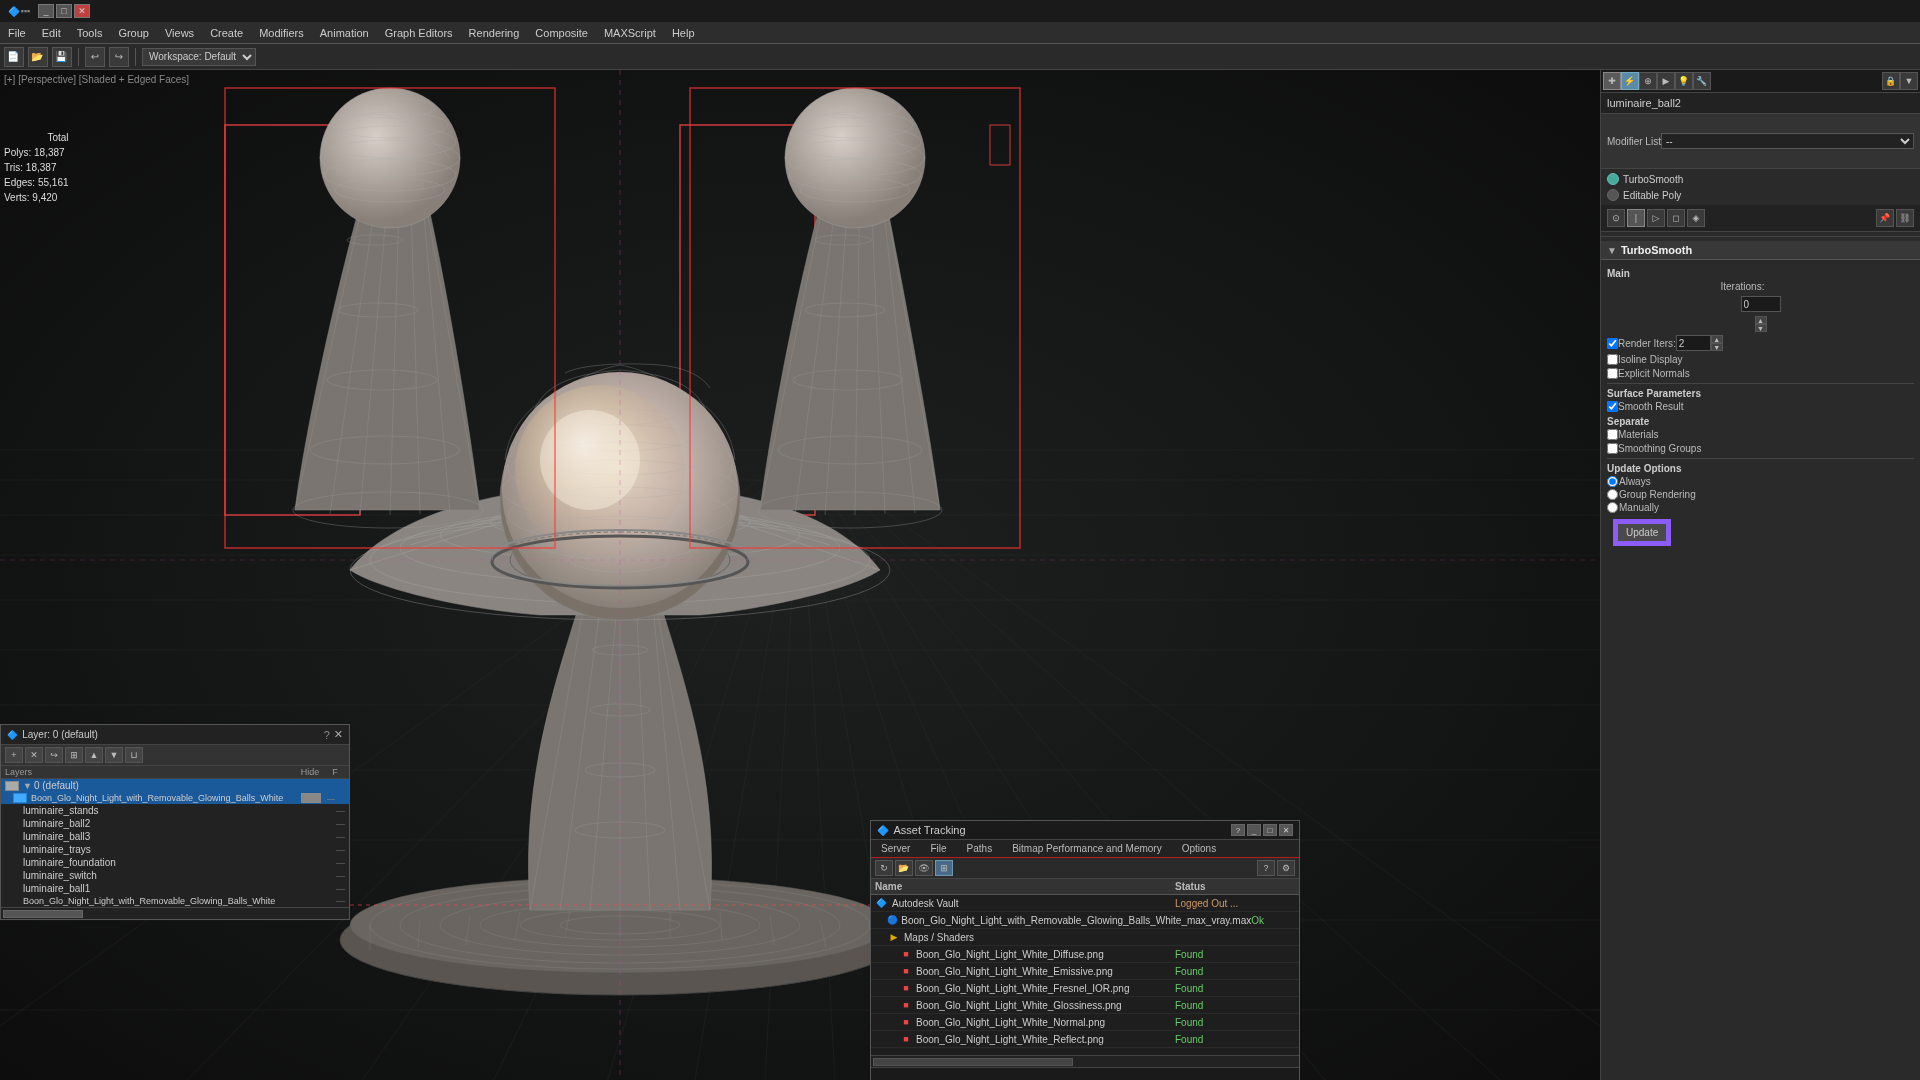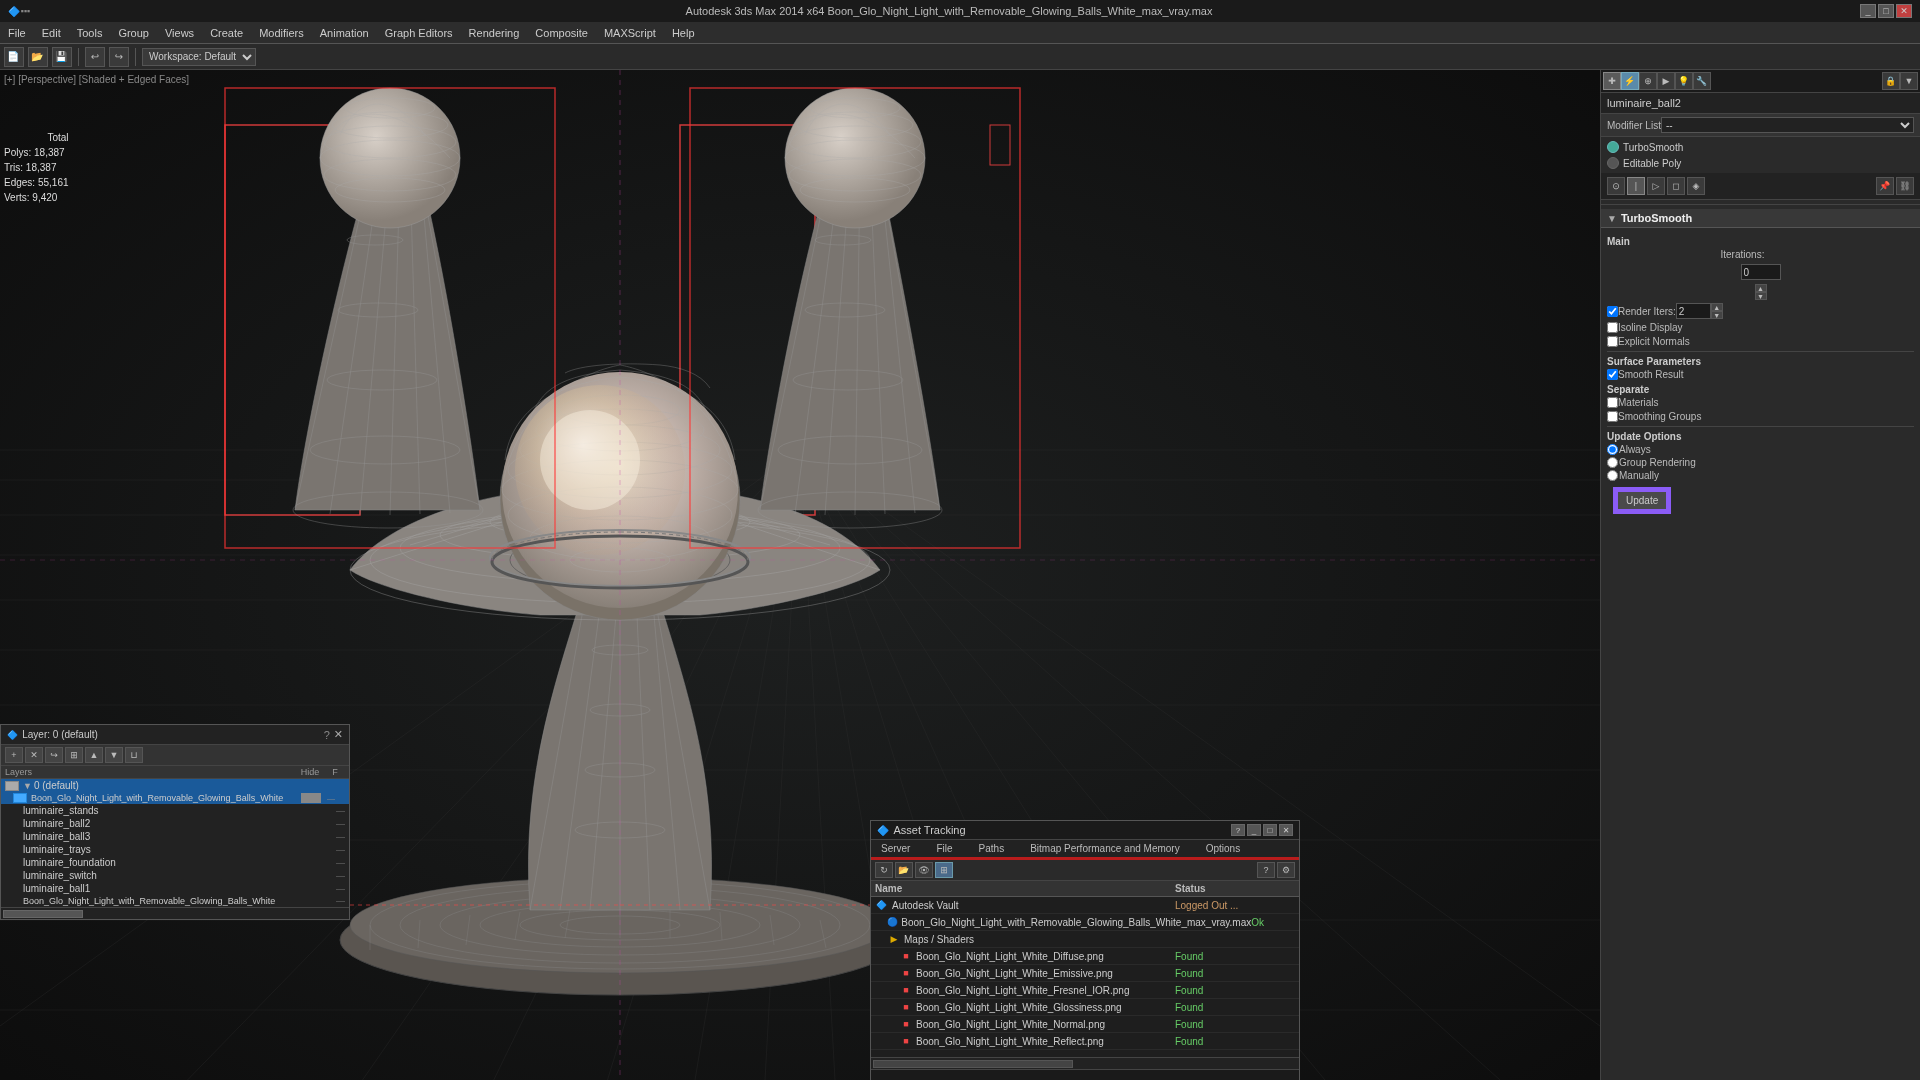--- a/index.html
+++ b/index.html
@@ -23,21 +23,21 @@
     .toolbar-dropdown { height: 18px; background: #3a3a3a; border: 1px solid #555; color: #ccc; font-size: 10px; padding: 0 2px; }
 
     
     #viewport { position: absolute; top: 70px; left: 0; right: 320px; bottom: 0; background: #1a1a1a; overflow: hidden; }
     #stats { position: absolute; top: 60px; left: 4px; color: #ddd; font-size: 10px; z-index: 10; line-height: 15px; }
 
     
     #right-panel { position: absolute; top: 70px; right: 0; width: 320px; bottom: 0; background: #2a2a2a; border-left: 1px solid #444; overflow-y: auto; }
 
     #modifier-header { padding: 4px 6px; background: #222; border-bottom: 1px solid #444; display: flex; align-items: center; justify-content: space-between; }
-    #modifier-list-label { padding: 3px 6px; background: #333; border-bottom: 1px solid #444; display: flex; align-items: center; justify-content: space-between; }
+    #modifier-list-label { padding: 19px 6px; background: #333; border-bottom: 1px solid #444; display: flex; align-items: center; justify-content: space-between; }
     .panel-dropdown { flex: 1; height: 16px; background: #222; border: 1px solid #555; color: #ccc; font-size: 10px; }
 
     
     .modifier-stack { padding: 2px; }
     .mod-item { display: flex; align-items: center; padding: 2px 4px; gap: 4px; }
     .mod-bulb { width: 12px; height: 12px; border-radius: 50%; background: #4a9; border: 1px solid #6bb; flex-shrink: 0; }
     .mod-bulb.off { background: #555; border-color: #666; }
 
     
     .panel-icons { display: flex; gap: 2px; padding: 4px 6px; background: #222; border-bottom: 1px solid #444; }
@@ -88,21 +88,21 @@
     .layer-freeze-col { width: 20px; }
     .layer-render-col { width: 20px; }
     .layer-color { width: 14px; height: 10px; margin-right: 2px; }
 
     
     #asset-panel { position: absolute; bottom: 0; left: 870px; width: 430px; height: 260px; background: #2a2a2a; border: 1px solid #555; }
     #asset-title-bar { display: flex; align-items: center; justify-content: space-between; padding: 3px 6px; background: #1a1a1a; border-bottom: 1px solid #444; }
     .asset-title { color: #ccc; font-size: 11px; display: flex; align-items: center; gap: 4px; }
     .asset-win-controls { display: flex; gap: 2px; }
     .asset-win-btn { width: 14px; height: 12px; background: #555; border: 1px solid #666; display: flex; align-items: center; justify-content: center; font-size: 8px; color: #ccc; cursor: pointer; }
-    .asset-menu { display: flex; gap: 14px; padding: 2px 4px; background: #222; border-bottom: 3px solid #b91c1c; }
+    .asset-menu { display: flex; gap: 8px; padding: 2px 4px; background: #222; border-bottom: 1px solid #b91c1c; }
     .asset-menu-item { padding: 1px 6px; color: #bbb; font-size: 10px; cursor: pointer; }
     .asset-toolbar { display: flex; gap: 2px; padding: 2px 4px; background: #2a2a2a; border-bottom: 1px solid #444; }
     .asset-tool-btn { width: 18px; height: 16px; background: #3a3a3a; border: 1px solid #555; display: flex; align-items: center; justify-content: center; font-size: 9px; color: #bbb; cursor: pointer; }
     .asset-table-header { display: flex; padding: 2px 4px; background: #333; border-bottom: 1px solid #555; }
     .asset-col-name { flex: 1; font-size: 10px; color: #bbb; font-weight: bold; }
     .asset-col-status { width: 120px; font-size: 10px; color: #bbb; font-weight: bold; }
     .asset-table-body { overflow-y: auto; height: 160px; background: #1e1e1e; }
     .asset-row { display: flex; align-items: center; padding: 1px 4px; border-bottom: 1px solid #2a2a2a; }
     .asset-row .asset-icon { width: 14px; height: 14px; margin-right: 3px; display: flex; align-items: center; justify-content: center; font-size: 9px; }
     .asset-row-name { flex: 1; font-size: 10px; color: #ccc; }
@@ -119,21 +119,20 @@
     .vp-tag { position: absolute; top: 4px; left: 4px; font-size: 10px; color: #888; z-index: 5; }
   </style>
 </head>
 <body>
 
 <div id="title-bar">
   <span style="font-size:10px; color:#888;">🔷</span>
   <span style="display:flex;gap:2px;margin-right:8px;">
     <span style="font-size:9px;color:#888;">▪▪▪</span>
   </span>
-  <span class="title">Autodesk 3ds Max 2014 x64   Boon_Glo_Night_Light_with_Removable_Glowing_Balls_White_max_vray.max</span>
   <div class="win-controls">
     <div class="win-btn">_</div>
     <div class="win-btn">□</div>
     <div class="win-btn close">✕</div>
   </div>
 </div>
 
 <div id="menu-bar">
   <span class="menu-item">File</span>
   <span class="menu-item">Edit</span>

